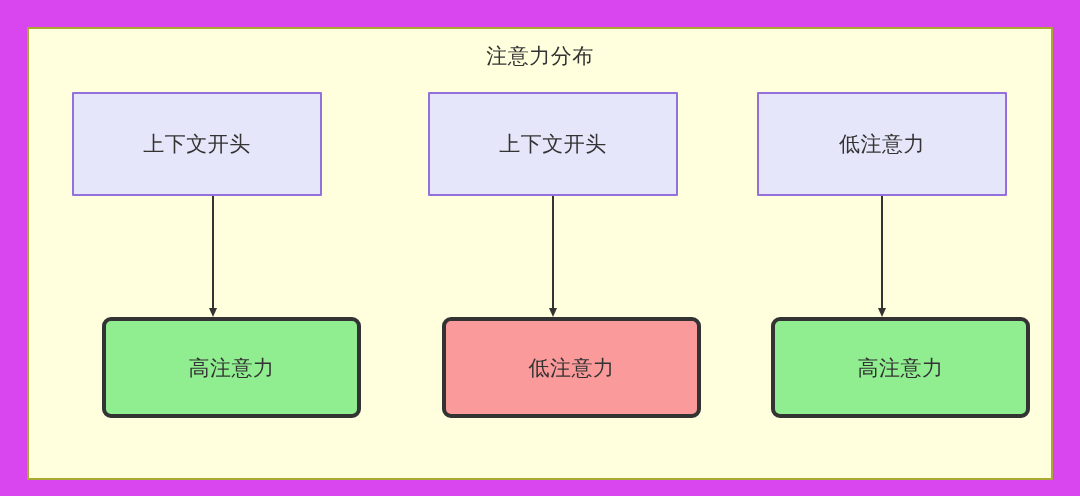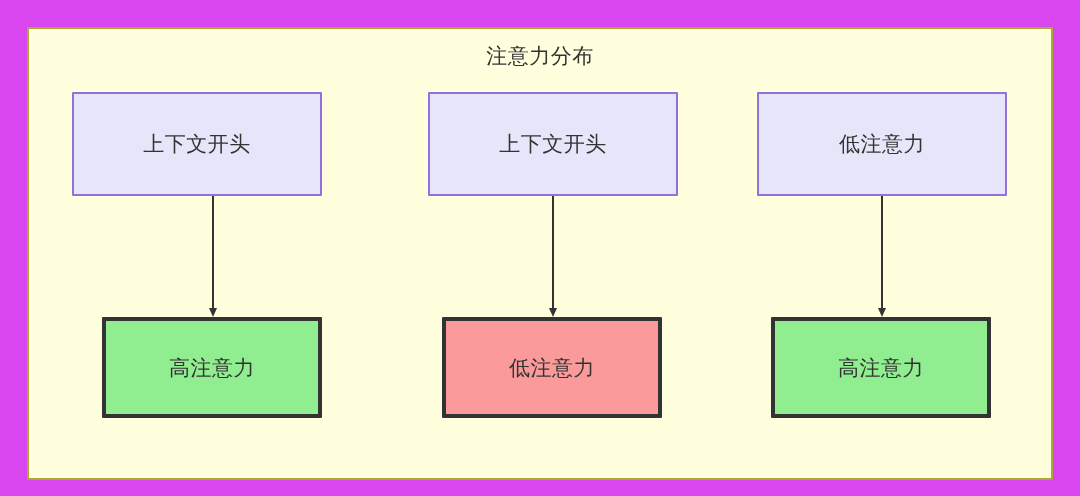--- a/index.html
+++ b/index.html
@@ -56,22 +56,22 @@
   .node.ctx {
     background: #e6e6fa;
     border: 2px solid #9370db;
     border-radius: 1px;
     width: 250px;
     height: 104px;
     top: 92px;
   }
   .node.att {
     border: 4px solid #333333;
-    border-radius: 1px;
-    width: 220px;
+    border-radius: 9px;
+    width: 259px;
     height: 101px;
     top: 317px;
   }
   .node.att.high { background: #90ee90; }
   .node.att.low  { background: #fa9a9a; }
 
   .ctx-1 { left: 72px; }
   .ctx-2 { left: 428px; }
   .ctx-3 { left: 757px; }
 

